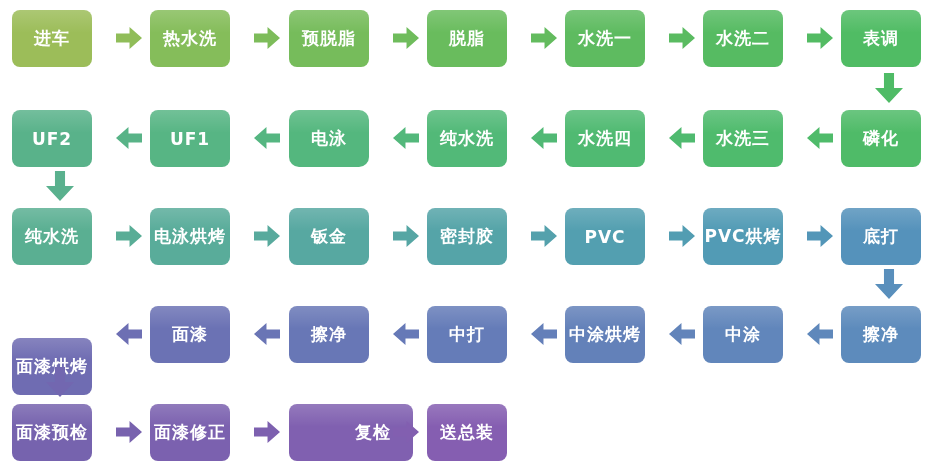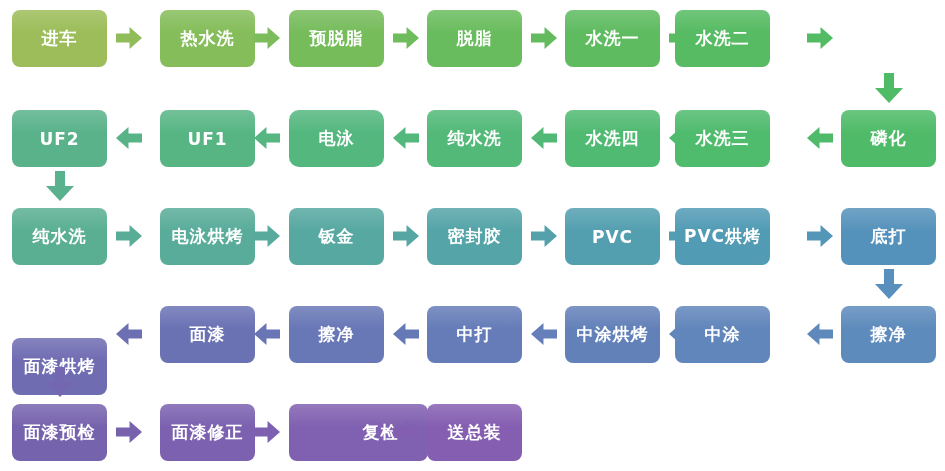--- a/index.html
+++ b/index.html
@@ -1,33 +1,33 @@
 <!DOCTYPE html>
 <html><head>
 <meta charset="utf-8">
 <style>
   html,body{margin:0;padding:0;background:#ffffff;}
   .canvas{
     position:relative;width:945px;height:471px;background:#ffffff;overflow:hidden;
     font-family:"DejaVu Sans","Liberation Sans",sans-serif;
   }
   .box{
-    position:absolute;width:95px;height:57px;border-radius:8px;
+    position:absolute;width:80px;height:57px;border-radius:8px;
     display:flex;align-items:center;justify-content:center;
     color:#ffffff;font-size:17px;font-weight:600;letter-spacing:1px;
     background-image:linear-gradient(rgba(255,255,255,.16),rgba(255,255,255,0) 40%);
     white-space:nowrap;
   }
   .harrow{position:absolute;width:26px;height:22px;}
   .harrow.right{clip-path:polygon(0 30%,52% 30%,52% 0,100% 50%,52% 100%,52% 70%,0 70%);}
   .harrow.left{clip-path:polygon(100% 30%,48% 30%,48% 0,0 50%,48% 100%,48% 70%,100% 70%);}
   .varrow{position:absolute;width:28px;height:30px;
     clip-path:polygon(32% 0,68% 0,68% 50%,100% 50%,50% 100%,0 50%,32% 50%);}
   
-  .c1{left:12px}.c2{left:160px}.c3{left:289px}.c4{left:427px}.c5{left:565px}.c6{left:675px}.c7{left:841px}
+  .c1{left:12px}.c2{left:150px}.c3{left:289px}.c4{left:427px}.c5{left:565px}.c6{left:703px}.c7{left:841px}
   
   .r1{top:10px}.r2{top:110px}.r3{top:208px}.r4{top:306px}.r5{top:404px}
   
   .g1{left:116px}.g2{left:254px}.g3{left:393px}.g4{left:531px}.g5{left:669px}.g6{left:807px}
   
   .ar1{top:27px}.ar2{top:127px}.ar3{top:225px}.ar4{top:323px}.ar5{top:421px}
   
   .v1{left:46px}.v7{left:875px}
   .vt1{top:73px}.vt2{top:171px}.vt3{top:269px}.vt4{top:367px}
 </style>
@@ -41,20 +41,21 @@
   <div class="box c2 r1" style="background-color: rgb(133, 189, 90);">热水洗</div>
   <div class="harrow right g2 ar1" style="background-color: rgb(125, 188, 90);"></div>
   <div class="box c3 r1" style="background-color: rgb(118, 188, 91);">预脱脂</div>
   <div class="harrow right g3 ar1" style="background-color: rgb(111, 188, 92);"></div>
   <div class="box c4 r1" style="background-color: rgb(105, 188, 93);">脱脂</div>
   <div class="harrow right g4 ar1" style="background-color: rgb(99, 187, 94);"></div>
   <div class="box c5 r1" style="background-color: rgb(94, 187, 96);">水洗一</div>
   <div class="harrow right g5 ar1" style="background-color: rgb(90, 187, 97);"></div>
   <div class="box c6 r1" style="background-color: rgb(86, 187, 98);">水洗二</div>
   <div class="harrow right g6 ar1" style="background-color: rgb(83, 187, 99);"></div>
+  <div class="box c7 r1" style="background-color: rgb(80, 188, 100);">表调</div>
 
   <div class="varrow v7 vt1" style="background-color: rgb(79, 187, 102);"></div>
 
   <div class="box c1 r2" style="background-color: rgb(89, 178, 138);">UF2</div>
   <div class="harrow left g1 ar2" style="background-color: rgb(88, 179, 135);"></div>
   <div class="box c2 r2" style="background-color: rgb(87, 181, 132);">UF1</div>
   <div class="harrow left g2 ar2" style="background-color: rgb(85, 182, 129);"></div>
   <div class="box c3 r2" style="background-color: rgb(84, 183, 126); border-radius: 10px;">电泳</div>
   <div class="harrow left g3 ar2" style="background-color: rgb(83, 184, 123);"></div>
   <div class="box c4 r2" style="background-color: rgb(82, 185, 120);">纯水洗</div>

